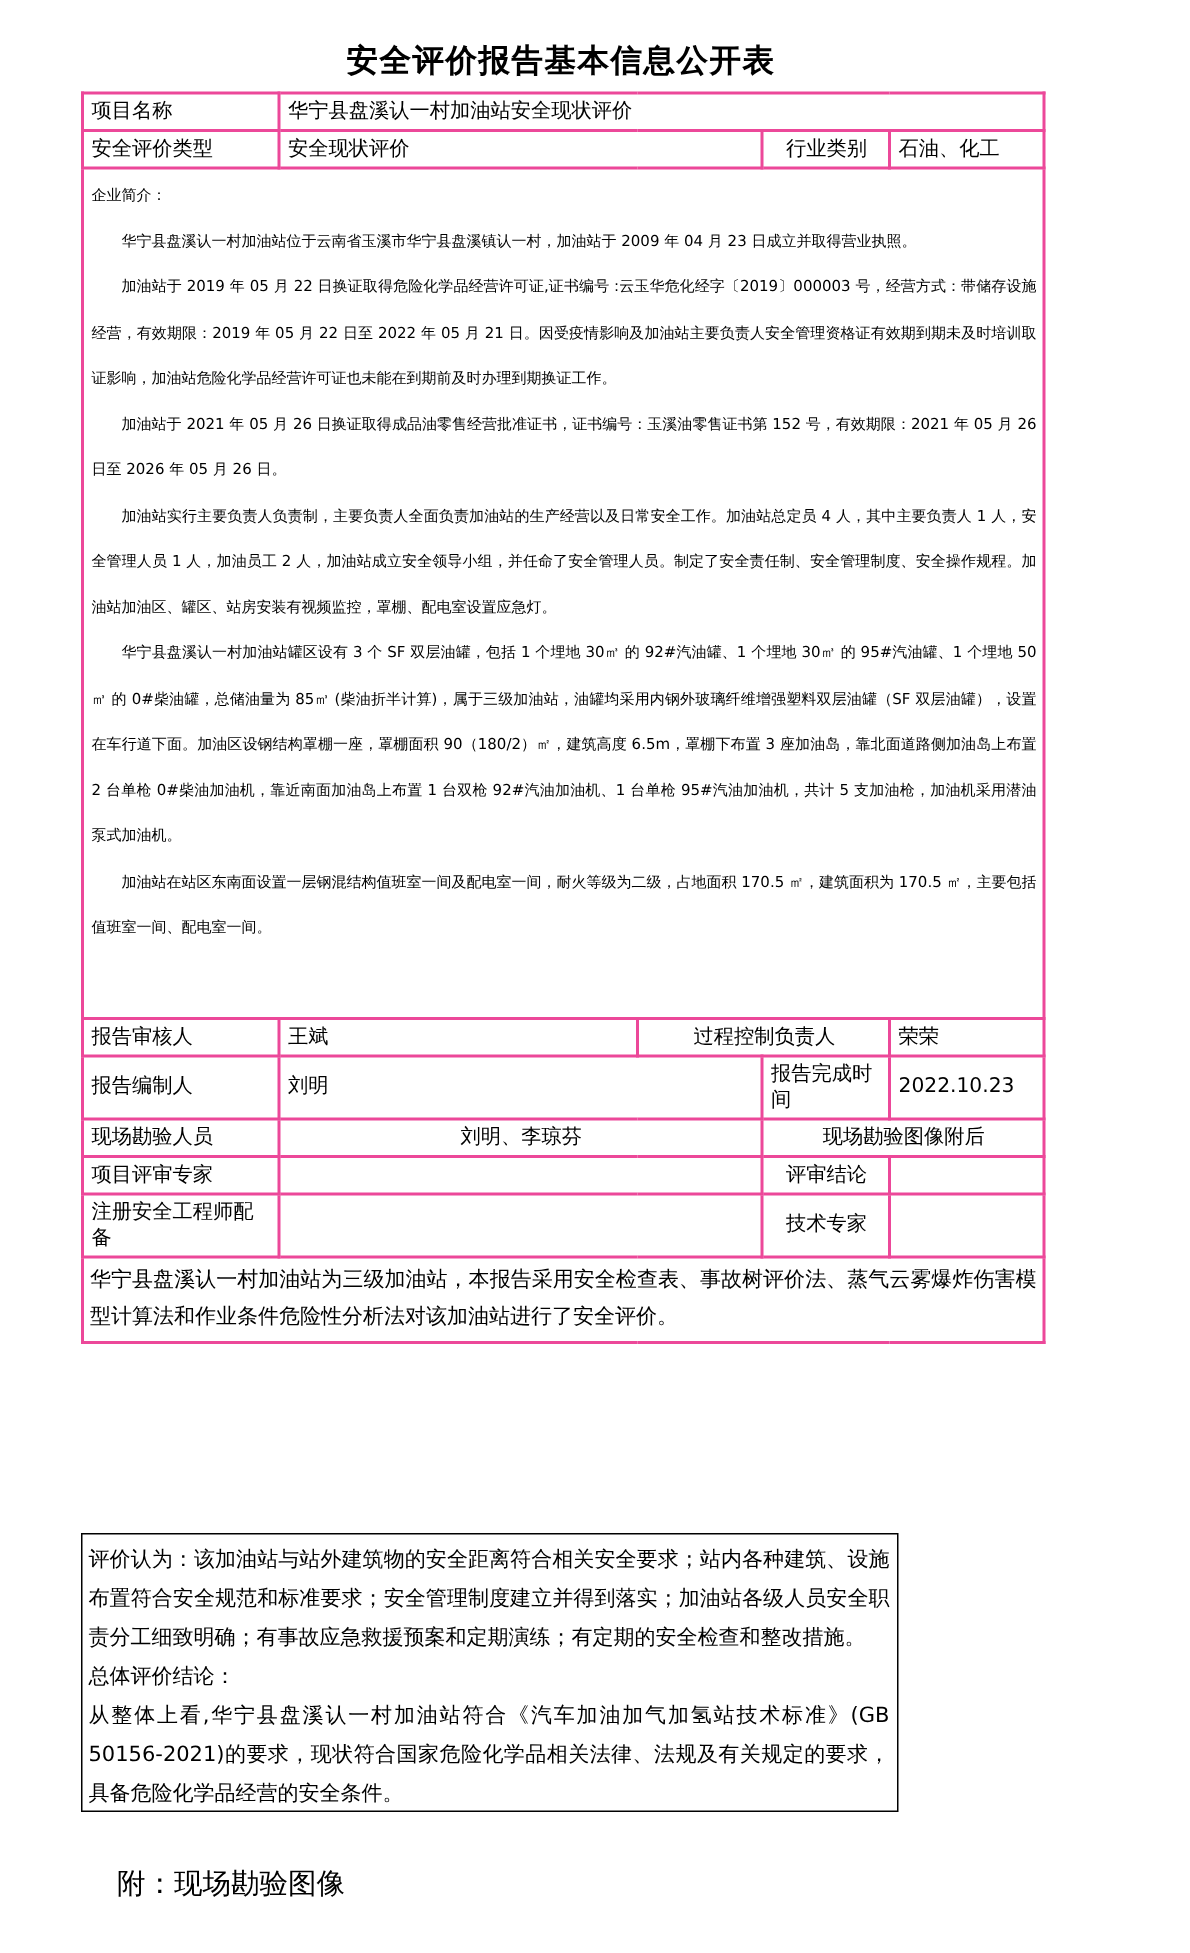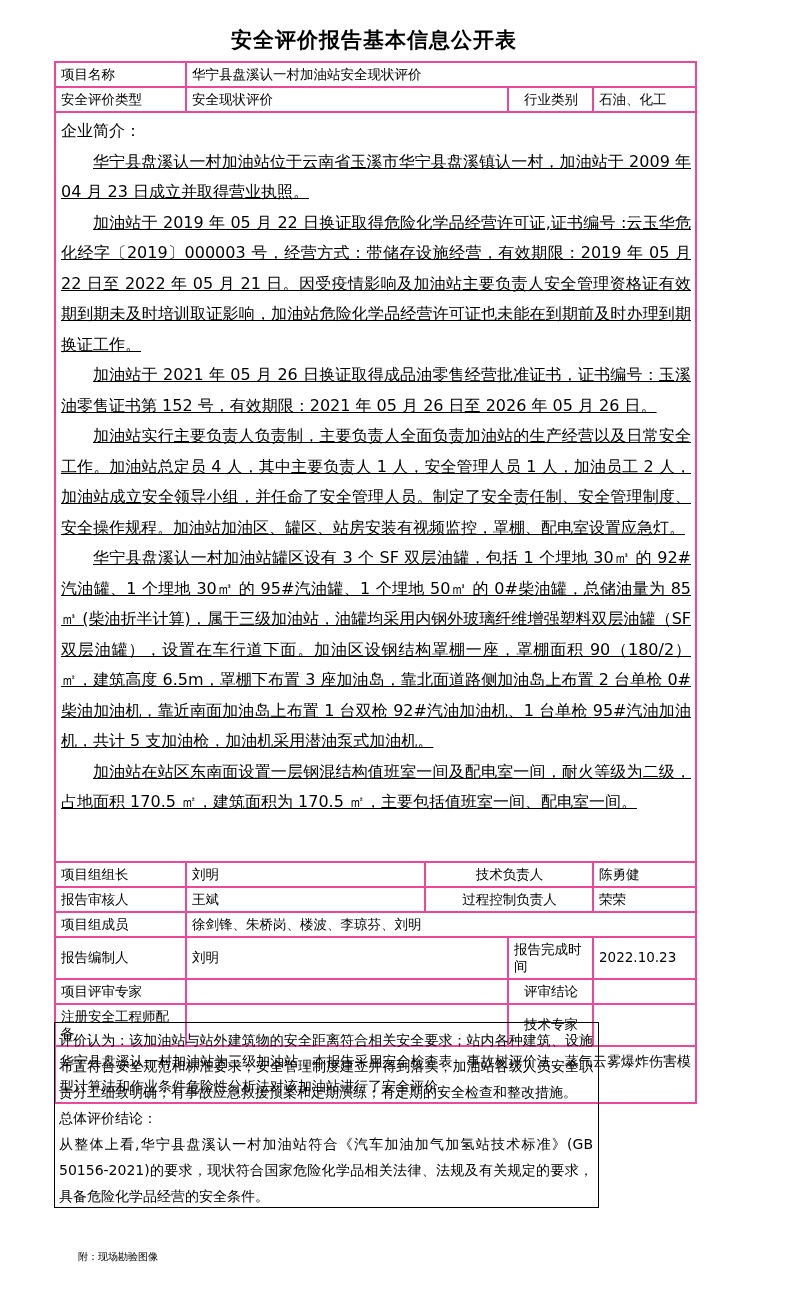--- a/index.html
+++ b/index.html
@@ -56,27 +56,27 @@
     font-weight: bold;
     font-size: 15px;
     letter-spacing: 1px;
     padding: 4px 0;
   }
   td.body-cell {
     padding: 6px 6px 8px 6px;
     vertical-align: top;
   }
   .para {
-    font-size: 16px;
+    font-size: 10px;
     line-height: 30.5px;
     text-align: justify;
     text-justify: inter-ideograph;
     margin: 0;
   }
-  .para.indent { text-indent: 2em; text-decoration: underline; }
+  .para.indent { text-indent: 2em; }
   .para.noindent { text-indent: 0; }
 
   .concl-text {
     font-size: 14px;
     line-height: 25px;
     text-align: justify;
     text-justify: inter-ideograph;
     margin: 0;
     text-indent: 0;
   }
@@ -95,22 +95,23 @@
     margin: 0;
     font-size: 14px;
     line-height: 26px;
     text-align: justify;
     text-justify: inter-ideograph;
   }
   .attach {
     position: absolute;
     left: 78px;
     top: 1247px;
-    font-size: 10px;
+    font-size: 19px;
     line-height: 20px;
+    font-family: Liberation Mono, monospace;
   }
 </style>
 </head>
 <body>
 
 <div class="page">
 
   <div class="doc-title">安全评价报告基本信息公开表</div>
 
   <table class="main">
@@ -143,40 +144,35 @@
           <p class="para indent">加油站于 2019 年 05 月 22 日换证取得危险化学品经营许可证,证书编号 :云玉华危化经字〔2019〕000003 号，经营方式：带储存设施经营，有效期限：2019 年 05 月 22 日至 2022 年 05 月 21 日。因受疫情影响及加油站主要负责人安全管理资格证有效期到期未及时培训取证影响，加油站危险化学品经营许可证也未能在到期前及时办理到期换证工作。</p>
           <p class="para indent">加油站于 2021 年 05 月 26 日换证取得成品油零售经营批准证书，证书编号：玉溪油零售证书第 152 号，有效期限：2021 年 05 月 26 日至 2026 年 05 月 26 日。</p>
           <p class="para indent">加油站实行主要负责人负责制，主要负责人全面负责加油站的生产经营以及日常安全工作。加油站总定员 4 人，其中主要负责人 1 人，安全管理人员 1 人，加油员工 2 人，加油站成立安全领导小组，并任命了安全管理人员。制定了安全责任制、安全管理制度、安全操作规程。加油站加油区、罐区、站房安装有视频监控，罩棚、配电室设置应急灯。</p>
           <p class="para indent">华宁县盘溪认一村加油站罐区设有 3 个 SF 双层油罐，包括 1 个埋地 30㎥ 的 92#汽油罐、1 个埋地 30㎥ 的 95#汽油罐、1 个埋地 50㎥ 的 0#柴油罐，总储油量为 85㎥ (柴油折半计算)，属于三级加油站，油罐均采用内钢外玻璃纤维增强塑料双层油罐（SF 双层油罐），设置在车行道下面。加油区设钢结构罩棚一座，罩棚面积 90（180/2）㎡，建筑高度 6.5m，罩棚下布置 3 座加油岛，靠北面道路侧加油岛上布置 2 台单枪 0#柴油加油机，靠近南面加油岛上布置 1 台双枪 92#汽油加油机、1 台单枪 95#汽油加油机，共计 5 支加油枪，加油机采用潜油泵式加油机。</p>
           <p class="para indent">加油站在站区东南面设置一层钢混结构值班室一间及配电室一间，耐火等级为二级，占地面积 170.5 ㎡，建筑面积为 170.5 ㎡，主要包括值班室一间、配电室一间。</p>
           <div style="height:40px"></div>
         </td>
       </tr>
 
       <tr>
-        <td class="lbl">项目组组长</td>
-        <td>刘明</td>
-        <td colspan="2" class="center">技术负责人</td>
-        <td>陈勇健</td>
-      </tr>
-      <tr>
         <td class="lbl">报告审核人</td>
         <td>王斌</td>
         <td colspan="2" class="center">过程控制负责人</td>
         <td>荣荣</td>
       </tr>
       <tr>
-        <td class="lbl">项目组成员</td>
-        <td colspan="4">徐剑锋、朱桥岗、楼波、李琼芬、刘明</td>
-      </tr>
-      <tr>
         <td class="lbl">报告编制人</td>
         <td colspan="2">刘明</td>
         <td>报告完成时间</td>
         <td>2022.10.23</td>
+      </tr>
+      <tr>
+        <td class="lbl">现场勘验人员</td>
+        <td colspan="2" class="center">刘明、李琼芬</td>
+        <td colspan="2" class="center">现场勘验图像附后</td>
       </tr>
       <tr>
         <td class="lbl">项目评审专家</td>
         <td colspan="2">&nbsp;</td>
         <td class="center">评审结论</td>
         <td>&nbsp;</td>
       </tr>
       <tr>
         <td class="lbl">注册安全工程师配备</td>
         <td colspan="2">&nbsp;</td>

